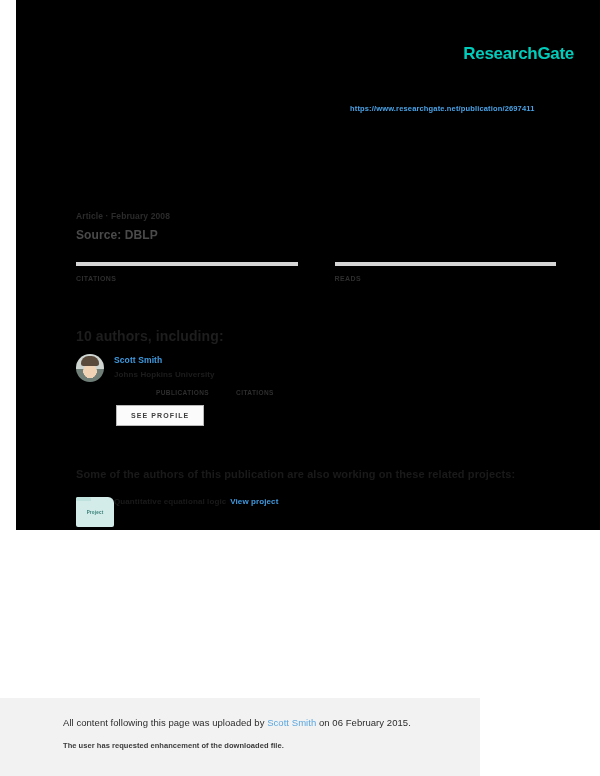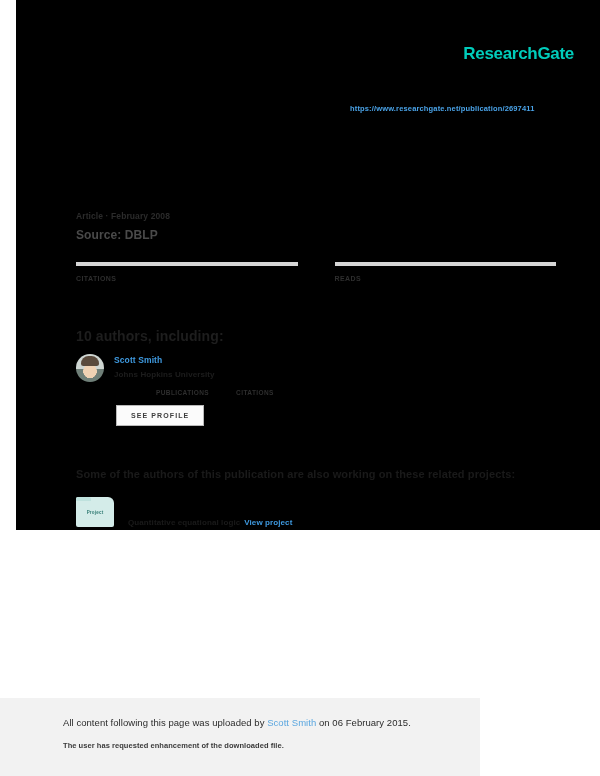--- a/index.html
+++ b/index.html
@@ -218,22 +218,21 @@
     font-weight: bold;
     color: #1a1a1a;
     letter-spacing: 0.1px;
     white-space: nowrap;
   }
   .project-row {
     position: absolute;
     left: 60px;
     top: 497px;
     display: flex;
-    align-items: flex-end;
-    gap: 14px;
+    align-items: flex-start;
   }
   .project-icon {
     width: 38px;
     height: 30px;
     background: #d4ece9;
     border-radius: 2px 6px 2px 2px;
     position: relative;
     display: flex;
     align-items: center;
     justify-content: center;

